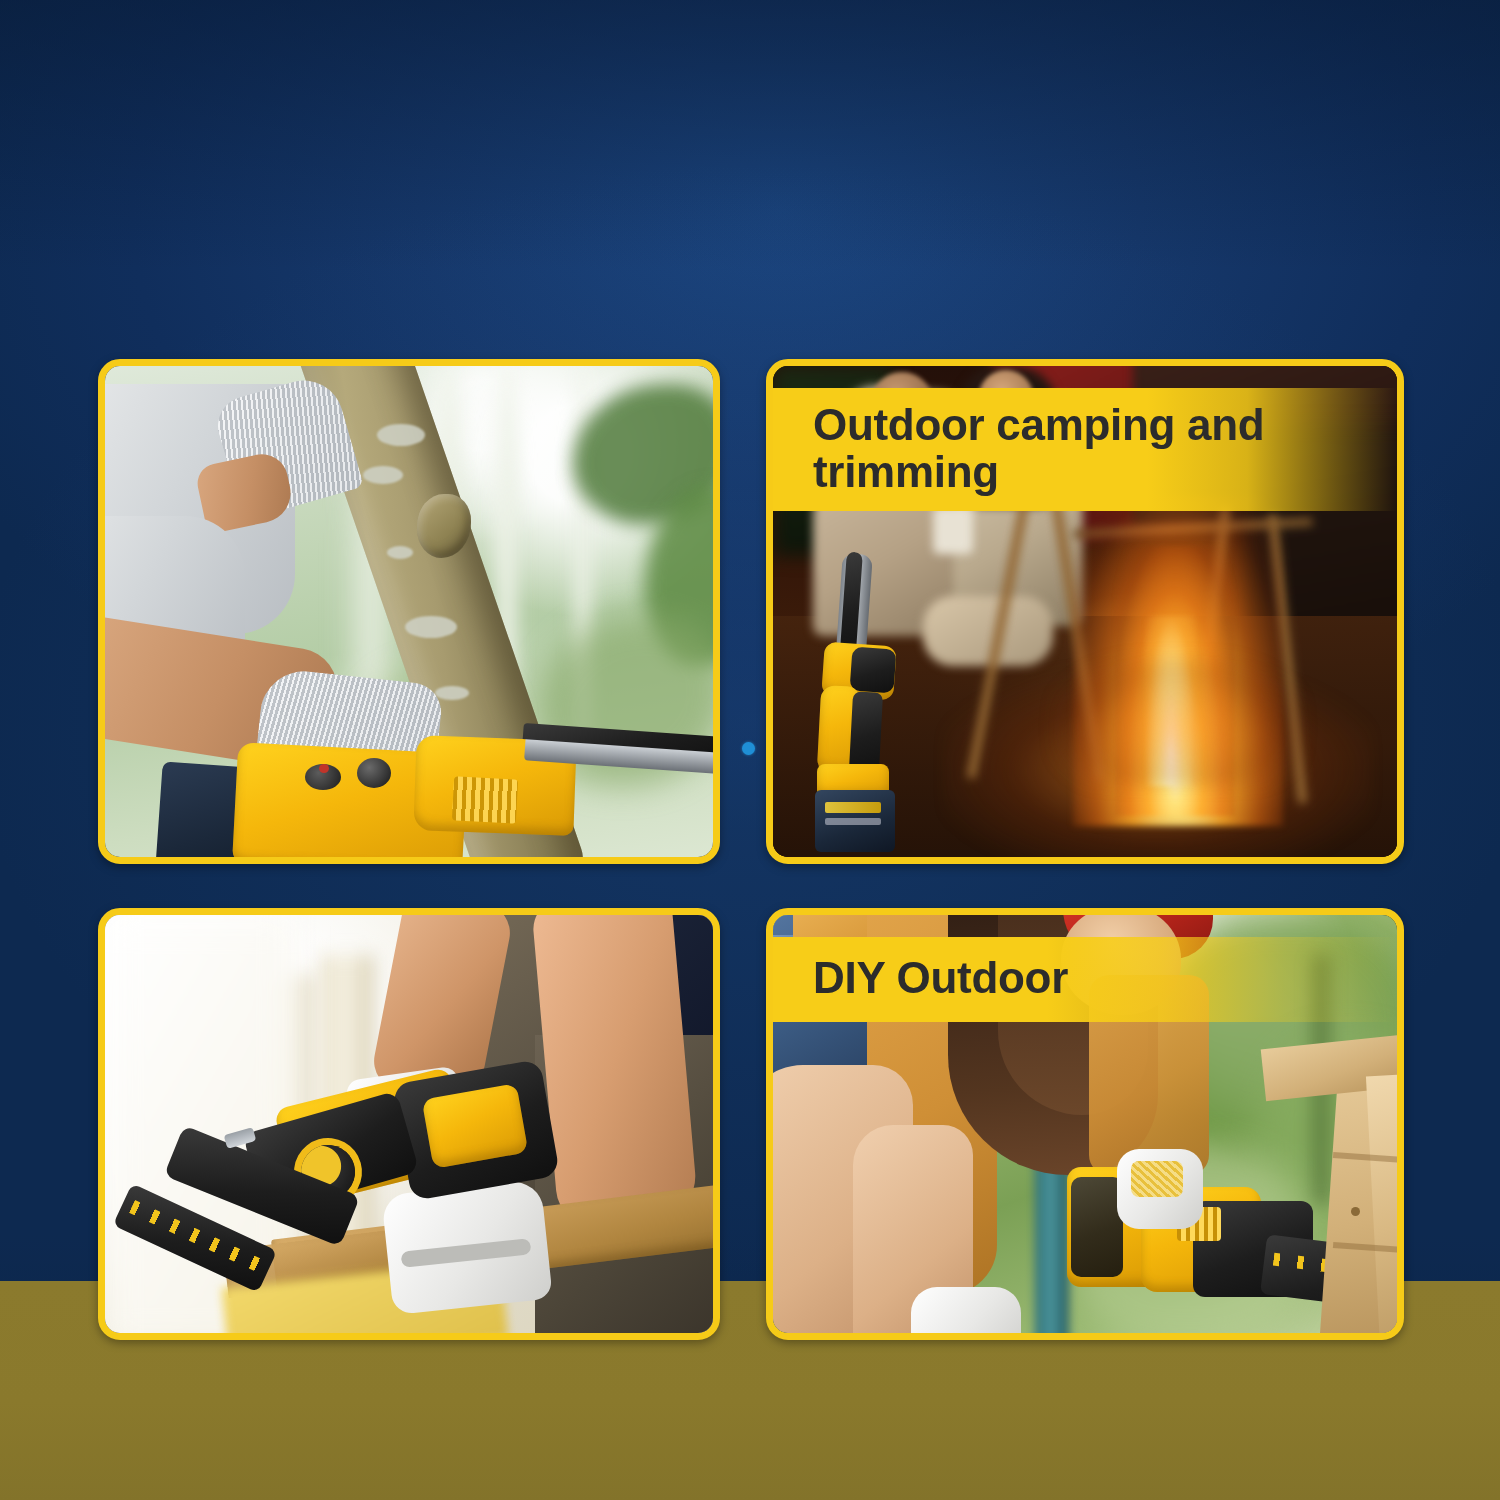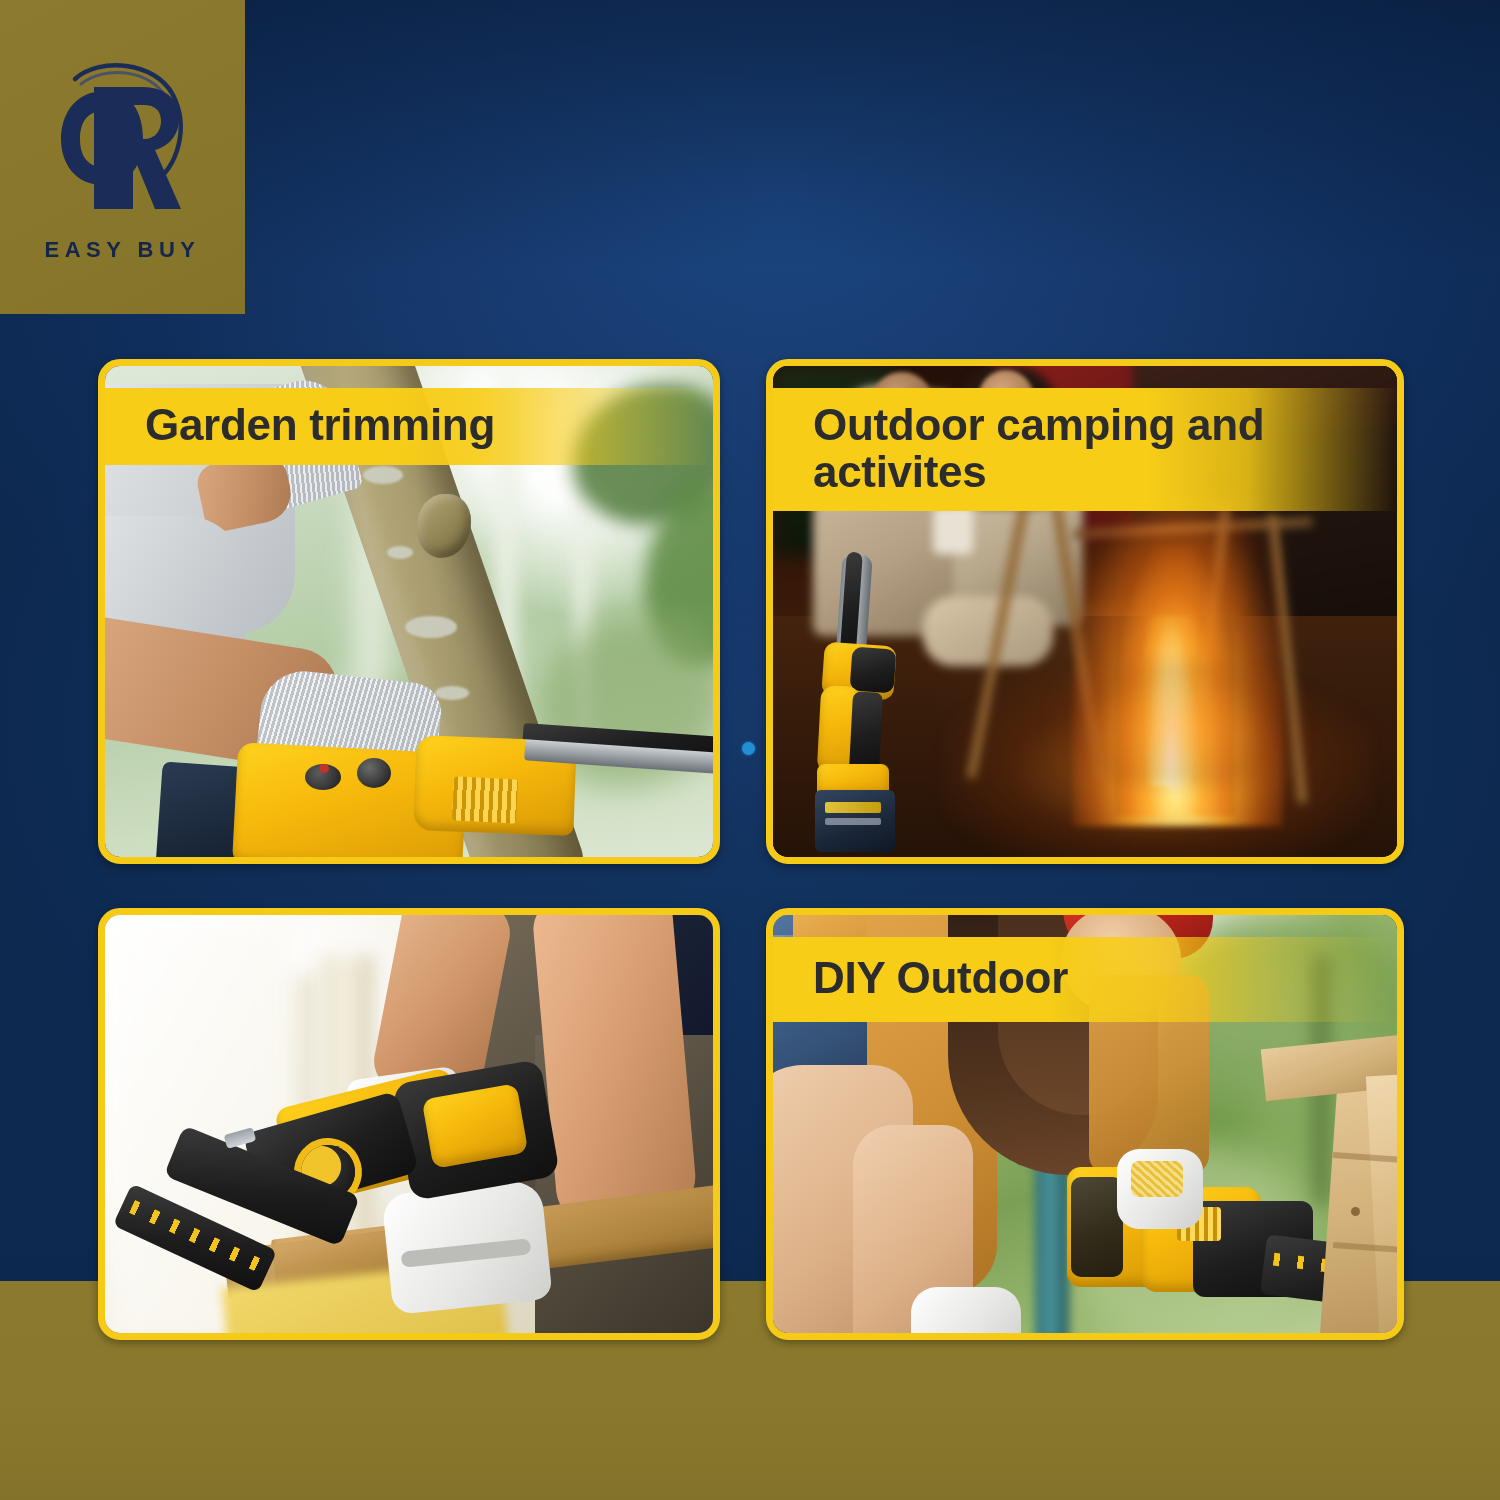--- a/index.html
+++ b/index.html
@@ -268,32 +268,20 @@
 </style>
 </head>
 <body>
 
 <div id="stage">
 
   <div class="bg-navy"></div>
   <div class="bg-navy-vignette"></div>
   <div class="bg-olive-bottom"></div>
 
-  <div class="logo-block">
-    <svg class="logo-mark" viewBox="0 0 152 180">
-      <path d="M28 28 C 52 6, 108 10, 126 44 C 142 76, 132 116, 104 134" fill="none" stroke="#1c2c59" stroke-width="4.5" stroke-linecap="round"></path>
-      <path d="M34 33 C 58 14, 104 18, 120 48" fill="none" stroke="#3a4975" stroke-width="3" stroke-linecap="round" opacity=".8"></path>
-      <path d="M58 40 C 26 40, 14 66, 14 88 C 14 112, 28 134, 56 134 C 84 134, 96 112, 96 88 C 96 64, 86 40, 58 40 Z
-               M56 60 C 72 60, 78 72, 78 88 C 78 104, 72 116, 56 116 C 40 116, 33 104, 33 88 C 33 72, 40 60, 56 60 Z" fill="#1c2c59"></path>
-      <rect x="47" y="36" width="20" height="122" fill="#1c2c59"></rect>
-      <path d="M67 36 L 96 36 C 120 36, 132 50, 132 68 C 132 84, 122 95, 108 99 L 134 158 L 108 158 L 86 104 L 86 158 L 67 158 Z
-               M86 54 L 86 88 L 97 88 C 108 88, 114 80, 114 70 C 114 60, 108 54, 97 54 Z" fill="#1c2c59"></path>
-    </svg>
-    <div class="logo-word">EASY BUY</div>
-  </div>
 
 
   <div class="dot-artifact"></div>
 
   <div class="panel p1">
     <div class="photo">
       <div class="sky-forest"></div>
 
       <div class="tree-trunk-bg blur2" style="left:330px;top:0;width:26px;height:420px;"></div>
       <div class="tree-trunk-bg blur2" style="left:392px;top:0;width:20px;height:430px;"></div>
@@ -332,21 +320,20 @@
 
       <div style="position:absolute;left:348px;top:412px;width:64px;height:44px;transform:rotate(3deg);
            background:repeating-linear-gradient(90deg,#c89205 0 4px,#ffd95a 4px 9px);border-radius:4px;opacity:.9;"></div>
 
       <div style="position:absolute;left:200px;top:398px;width:36px;height:26px;border-radius:50%;
            background:radial-gradient(circle at 38% 34%,#5c5c5c,#1b1b1b);"></div>
       <div style="position:absolute;left:252px;top:392px;width:34px;height:30px;border-radius:50%;
            background:radial-gradient(circle at 36% 32%,#6a6a6a,#151515);"></div>
       <div style="position:absolute;left:214px;top:398px;width:10px;height:9px;border-radius:50%;background:#c0342a;"></div>
     </div>
-    <div class="caption">Garden trimming</div>
   </div>
 
   <div class="panel p2">
     <div class="photo">
       <div class="night-bg"></div>
 
       <div class="tent blur" style="left:230px;top:-40px;width:250px;height:210px;border-radius:0 0 40% 20%;transform:rotate(-8deg);"></div>
       <div class="tent blur" style="left:360px;top:-20px;width:300px;height:180px;background:linear-gradient(160deg,#3b2119,#1d0f0a);"></div>
       <div class="blur2" style="position:absolute;left:470px;top:60px;width:200px;height:300px;background:linear-gradient(170deg,#241710,#120a06);"></div>
       <div class="blur2" style="position:absolute;left:0;top:0;width:120px;height:190px;background:linear-gradient(160deg,#1b2a14,#0b1208);"></div>
@@ -390,21 +377,21 @@
       <div class="saw-black" style="left:78px;top:282px;width:44px;height:44px;border-radius:10px;transform:rotate(4deg);"></div>
       <div class="saw-body-yellow" style="left:46px;top:320px;width:40px;height:88px;border-radius:14px;transform:rotate(3deg);"></div>
       <div class="saw-black" style="left:78px;top:326px;width:30px;height:80px;border-radius:8px;transform:rotate(3deg);"></div>
       <div class="saw-body-yellow" style="left:44px;top:398px;width:72px;height:34px;border-radius:8px;"></div>
       <div class="battery" style="left:42px;top:424px;width:80px;height:62px;border-radius:6px;
            background:linear-gradient(160deg,#33465f,#1a2739 60%,#0f1724);"></div>
       <div style="position:absolute;left:52px;top:436px;width:56px;height:11px;border-radius:2px;
            background:linear-gradient(90deg,#f3d13a,#d8a908);opacity:.9;"></div>
       <div style="position:absolute;left:52px;top:452px;width:56px;height:7px;border-radius:2px;background:rgba(220,220,230,.5);"></div>
     </div>
-    <div class="caption cap-wide">Outdoor camping and activites</div>
+    <div class="caption cap-wide">Outdoor camping and trimming</div>
   </div>
 
   <div class="panel p3">
     <div class="photo">
       <div class="bright-bg"></div>
       <div class="wall-panel blur2" style="left:150px;top:60px;width:60px;height:370px;"></div>
       <div class="wall-panel blur2" style="left:215px;top:40px;width:54px;height:390px;background:linear-gradient(90deg,#e8e0c8,#f6f2e4 50%,#d6ccae);"></div>
       <div class="blur3" style="position:absolute;left:0;top:0;width:190px;height:432px;background:linear-gradient(120deg,#ffffff,#f6f3e8);"></div>
       <div class="blur3" style="position:absolute;left:300px;top:100px;width:130px;height:130px;background:#6f9a4e;opacity:.75;border-radius:40%;"></div>
       <div class="blur3" style="position:absolute;left:360px;top:40px;width:110px;height:110px;background:#8fb16a;opacity:.6;border-radius:45%;"></div>

